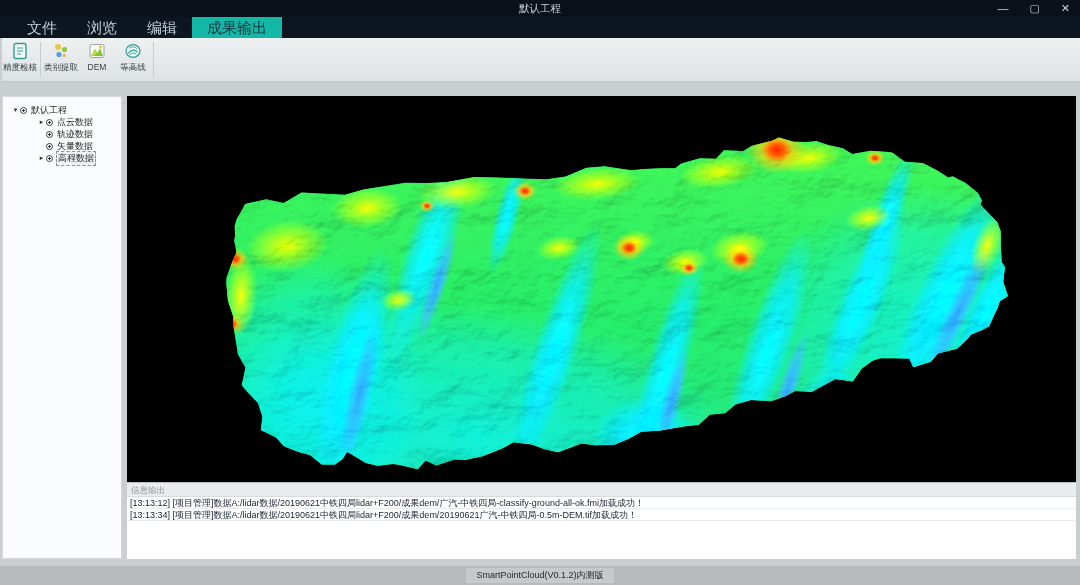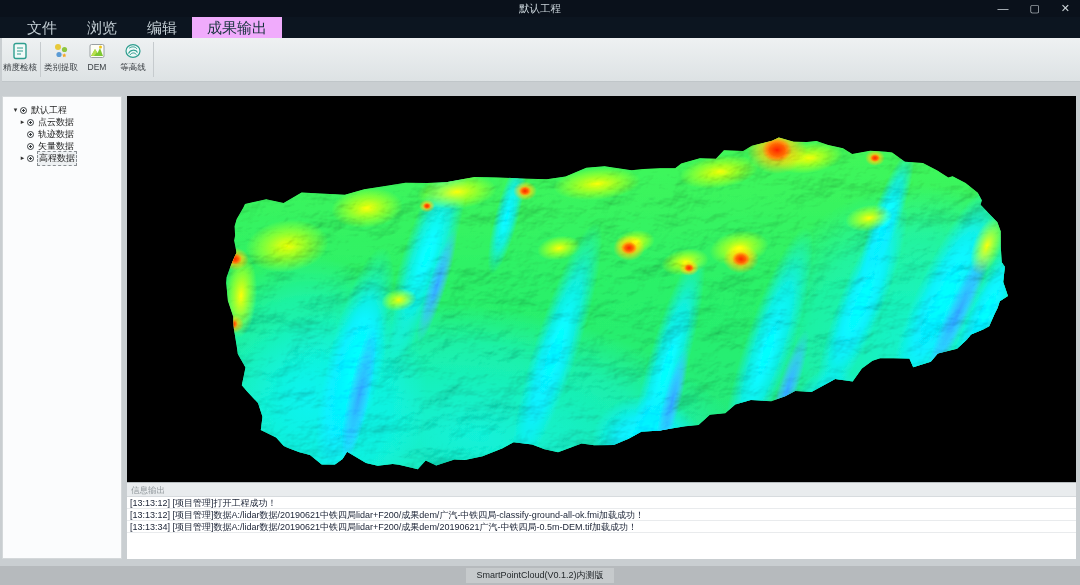--- a/index.html
+++ b/index.html
@@ -10,42 +10,42 @@
   .titlebar { position:absolute; left:0; top:0; width:1080px; height:17px; background:#0a111b; display:flex; align-items:center; }
   .app-tab { height:17px; width:150px; background:#15242f; display:flex; align-items:center; padding-left:14px; gap:7px; }
   .app-title { font-size:10.5px; color:#cfe0e6; letter-spacing:.3px; }
   .doc-title { position:absolute; left:0; right:0; top:0; height:17px; display:flex; align-items:center; justify-content:center; font-size:10.5px; color:#c9d3d9; pointer-events:none; }
   .win-controls { position:absolute; right:10px; top:0; height:17px; display:flex; align-items:center; gap:21px; }
   .win-btn { color:#cfd6da; font-size:11px; line-height:17px; cursor:default; }
 
   
   .menubar { position:absolute; left:0; top:17px; width:1080px; height:21px; background:#0c1520; display:flex; padding-left:12px; }
   .menu-item { padding:0 15px; font-size:15px; color:#c3ced4; line-height:21px; }
-  .menu-item.active { background:#f0abfc; color:#16323c; }
+  .menu-item.active { background:#14b8a6; color:#16323c; }
 
   
   .ribbon { position:absolute; left:0; top:38px; width:1080px; height:44px; background:linear-gradient(#eef1f2,#dde2e4); border-bottom:1px solid #c0c6c9; display:flex; align-items:stretch; padding-left:2px; }
   .rb-group { display:flex; flex-direction:column; align-items:center;gap:32px; }
   .rb-row { display:flex; }
   .rb-btn { width:36px; display:flex; flex-direction:column; align-items:center; padding-top:3px; }
   .rb-btn .ic { width:20px; height:20px; display:flex; align-items:center; justify-content:center; }
   .rb-btn .lb { font-size:8.5px; color:#3a3f43; white-space:nowrap; margin-top:1px; }
   .rb-grouplabel { font-size:8px; color:#6b7276; margin-top:1px; }
   .rb-divider { width:1px; background:#c6cbce; margin:4px 2px; }
 
   
   .strip { position:absolute; left:0; top:82px; width:1016px; height:14px; background:#d3d7d9;margin-top:37px; }
   .panel-header { position:absolute; left:6px; top:0; font-size:9px; color:#868d91; line-height:14px; }
 
   
   .sidepanel { position:absolute; left:2px; top:96px; width:120px; height:463px; background:#fbfcfd; border:1px solid #d4d8da; }
   .tree { padding-top:7px; }
   .tree-row { display:flex; align-items:center; height:12px; font-size:9px; color:#1d1d1d; white-space:nowrap; }
   .tree-row.lvl0 { padding-left:8px; }
-  .tree-row.lvl1 { padding-left:15px; }
+  .tree-row.lvl1 { padding-left:34px; }
   .tw { width:9px; font-size:7px; color:#333; text-align:center; flex:0 0 9px; }
   .bullet { width:7px; height:7px; flex:0 0 7px; border:1px solid #3c4043; border-radius:50%; background:radial-gradient(circle,#33383b 0 34%,transparent 36%); margin-right:3px; }
   .tree-label { padding:0 1px; }
   .tree-label.selected { border:1px dashed #8a8f93; background:#eef1f3; }
 
   .vsplit { position:absolute; left:122px; top:96px; width:5px; height:463px; background:#c9ced1; }
 
   
   .viewer { position:absolute; left:127px; top:96px; width:949px; height:386px; background:#000; overflow:hidden; }
   .viewer svg { display:block; }
@@ -279,21 +279,20 @@
           <ellipse cx="562" cy="172" rx="5" ry="4" fill="url(#g-red)"></ellipse>
           <ellipse cx="748" cy="62" rx="5" ry="4" fill="url(#g-red)"></ellipse>
           <ellipse cx="300" cy="110" rx="4" ry="3.2" fill="url(#g-red)"></ellipse>
         </g>
     </g>
   </svg>
 </div>
 
 <div class="logpanel">
   <div class="log-header">信息输出</div>
-  <div class="log-row">[13:13:12] [项目管理]打开工程成功！</div>
   <div class="log-row">[13:13:12] [项目管理]数据A:/lidar数据/20190621中铁四局lidar+F200/成果dem/广汽-中铁四局-classify-ground-all-ok.fmi加载成功！</div>
   <div class="log-row">[13:13:34] [项目管理]数据A:/lidar数据/20190621中铁四局lidar+F200/成果dem/20190621广汽-中铁四局-0.5m-DEM.tif加载成功！</div>
 </div>
 
 <div class="hsplit"></div>
 
 <div class="statusbar">
   <span class="status-text">SmartPointCloud(V0.1.2)内测版</span>
 </div>
 

